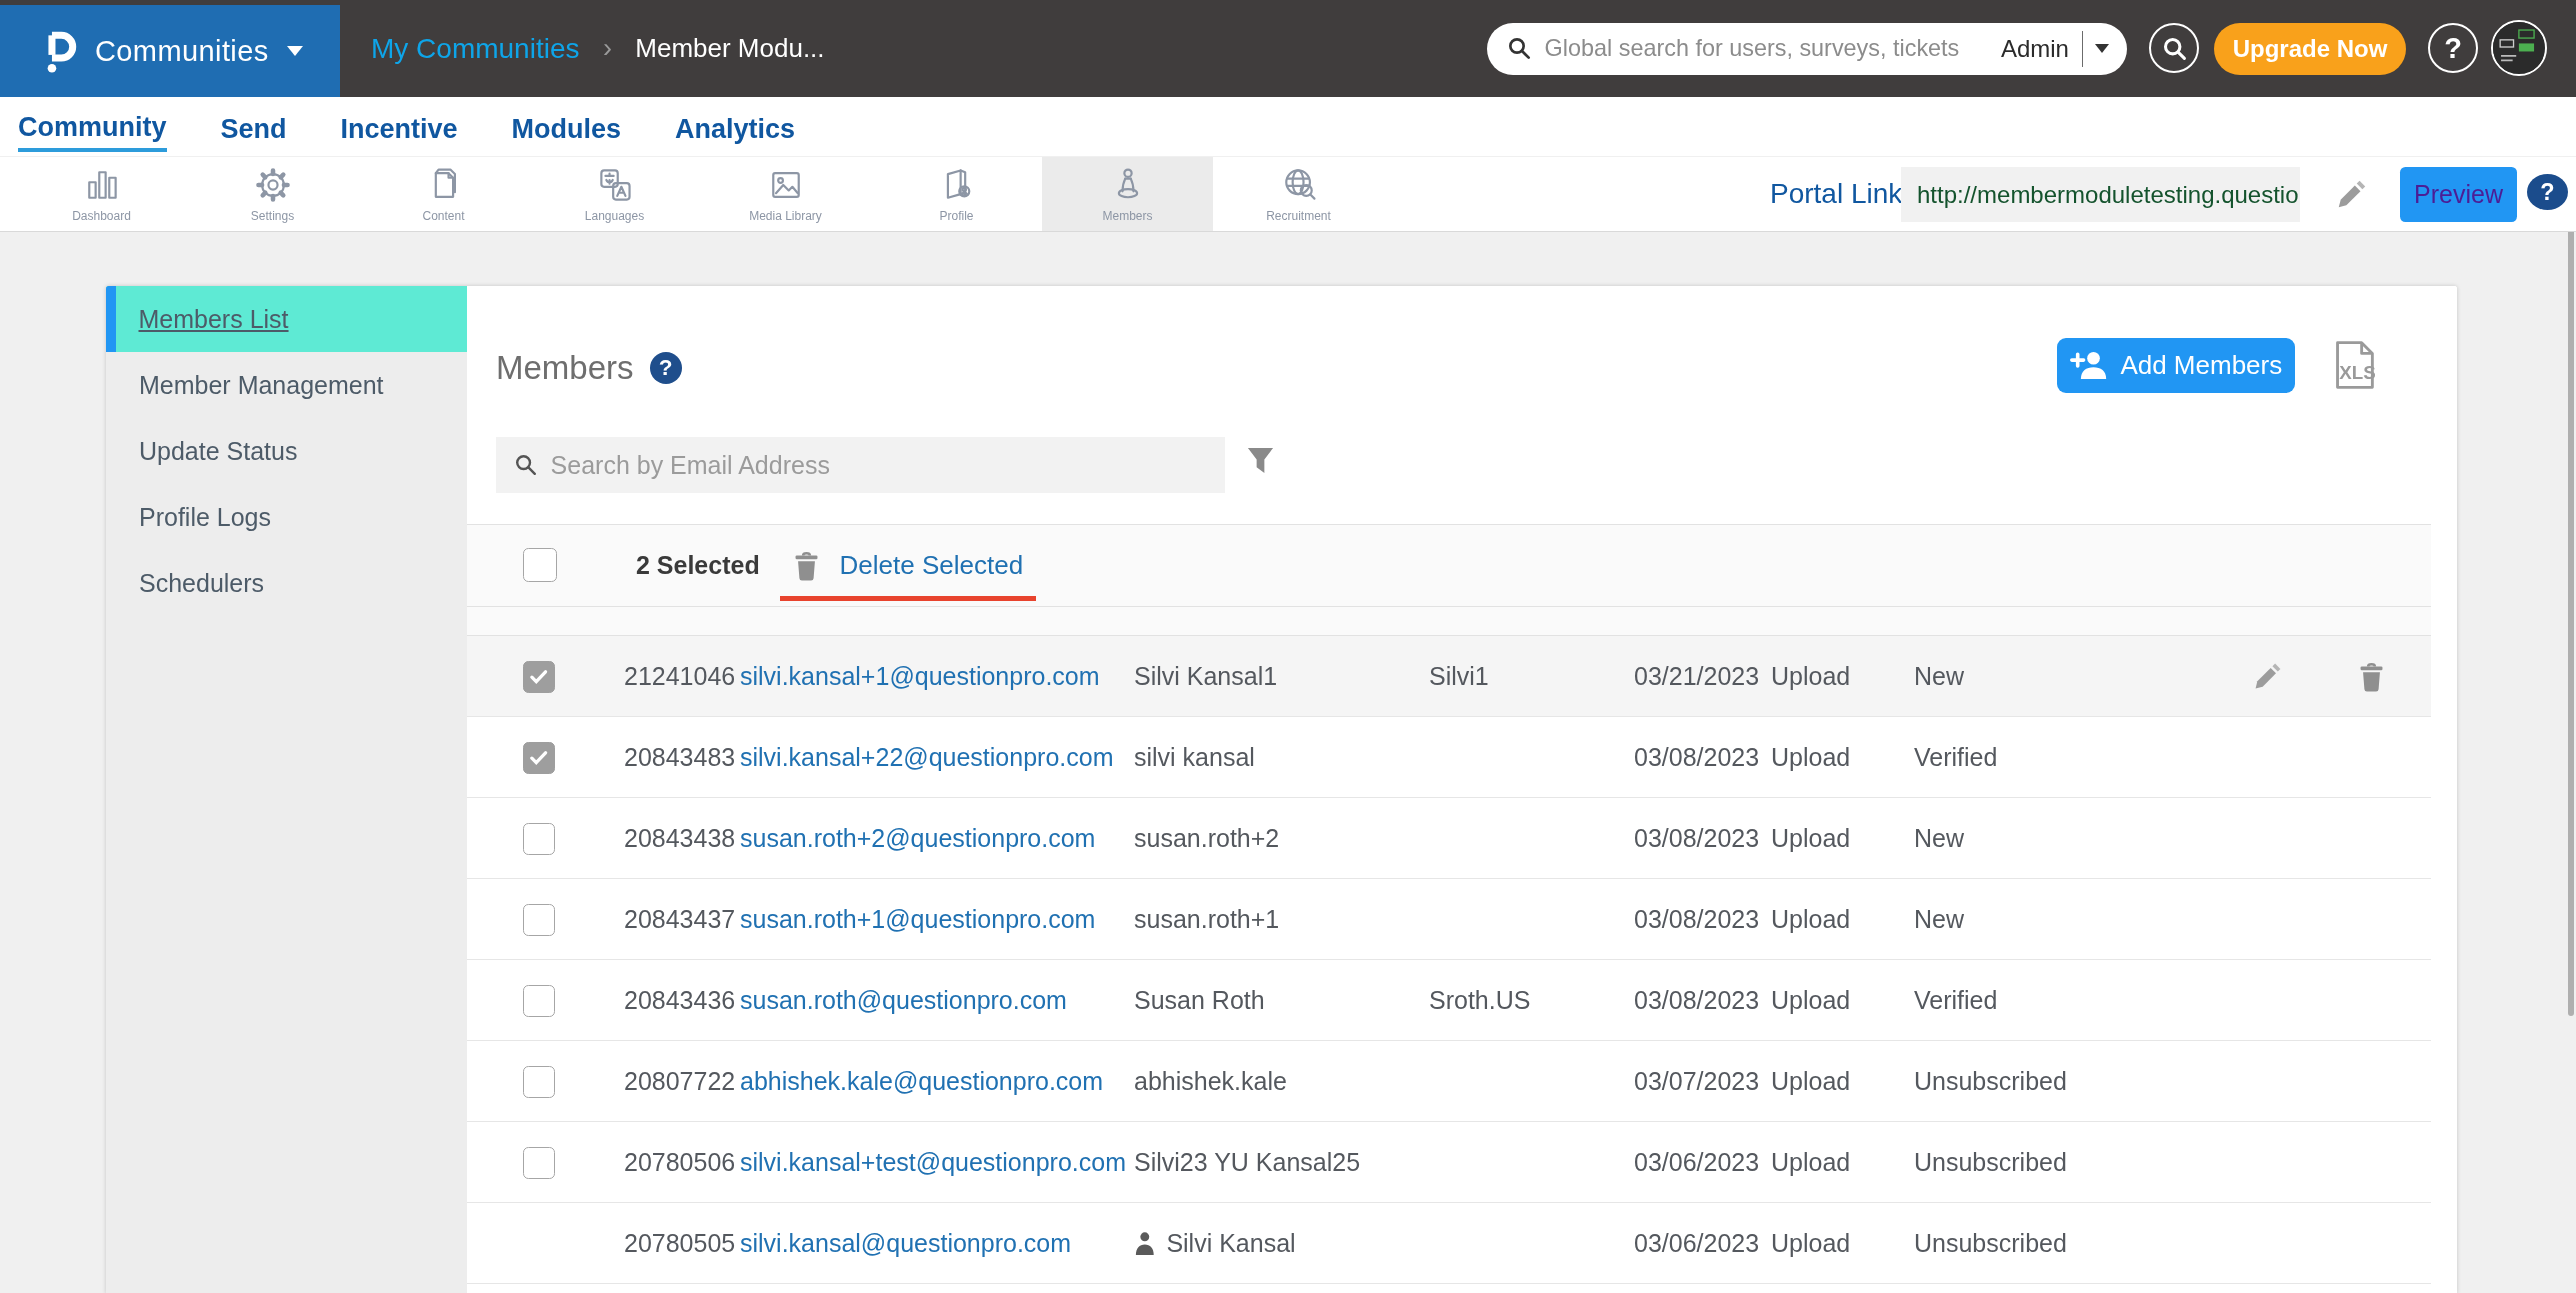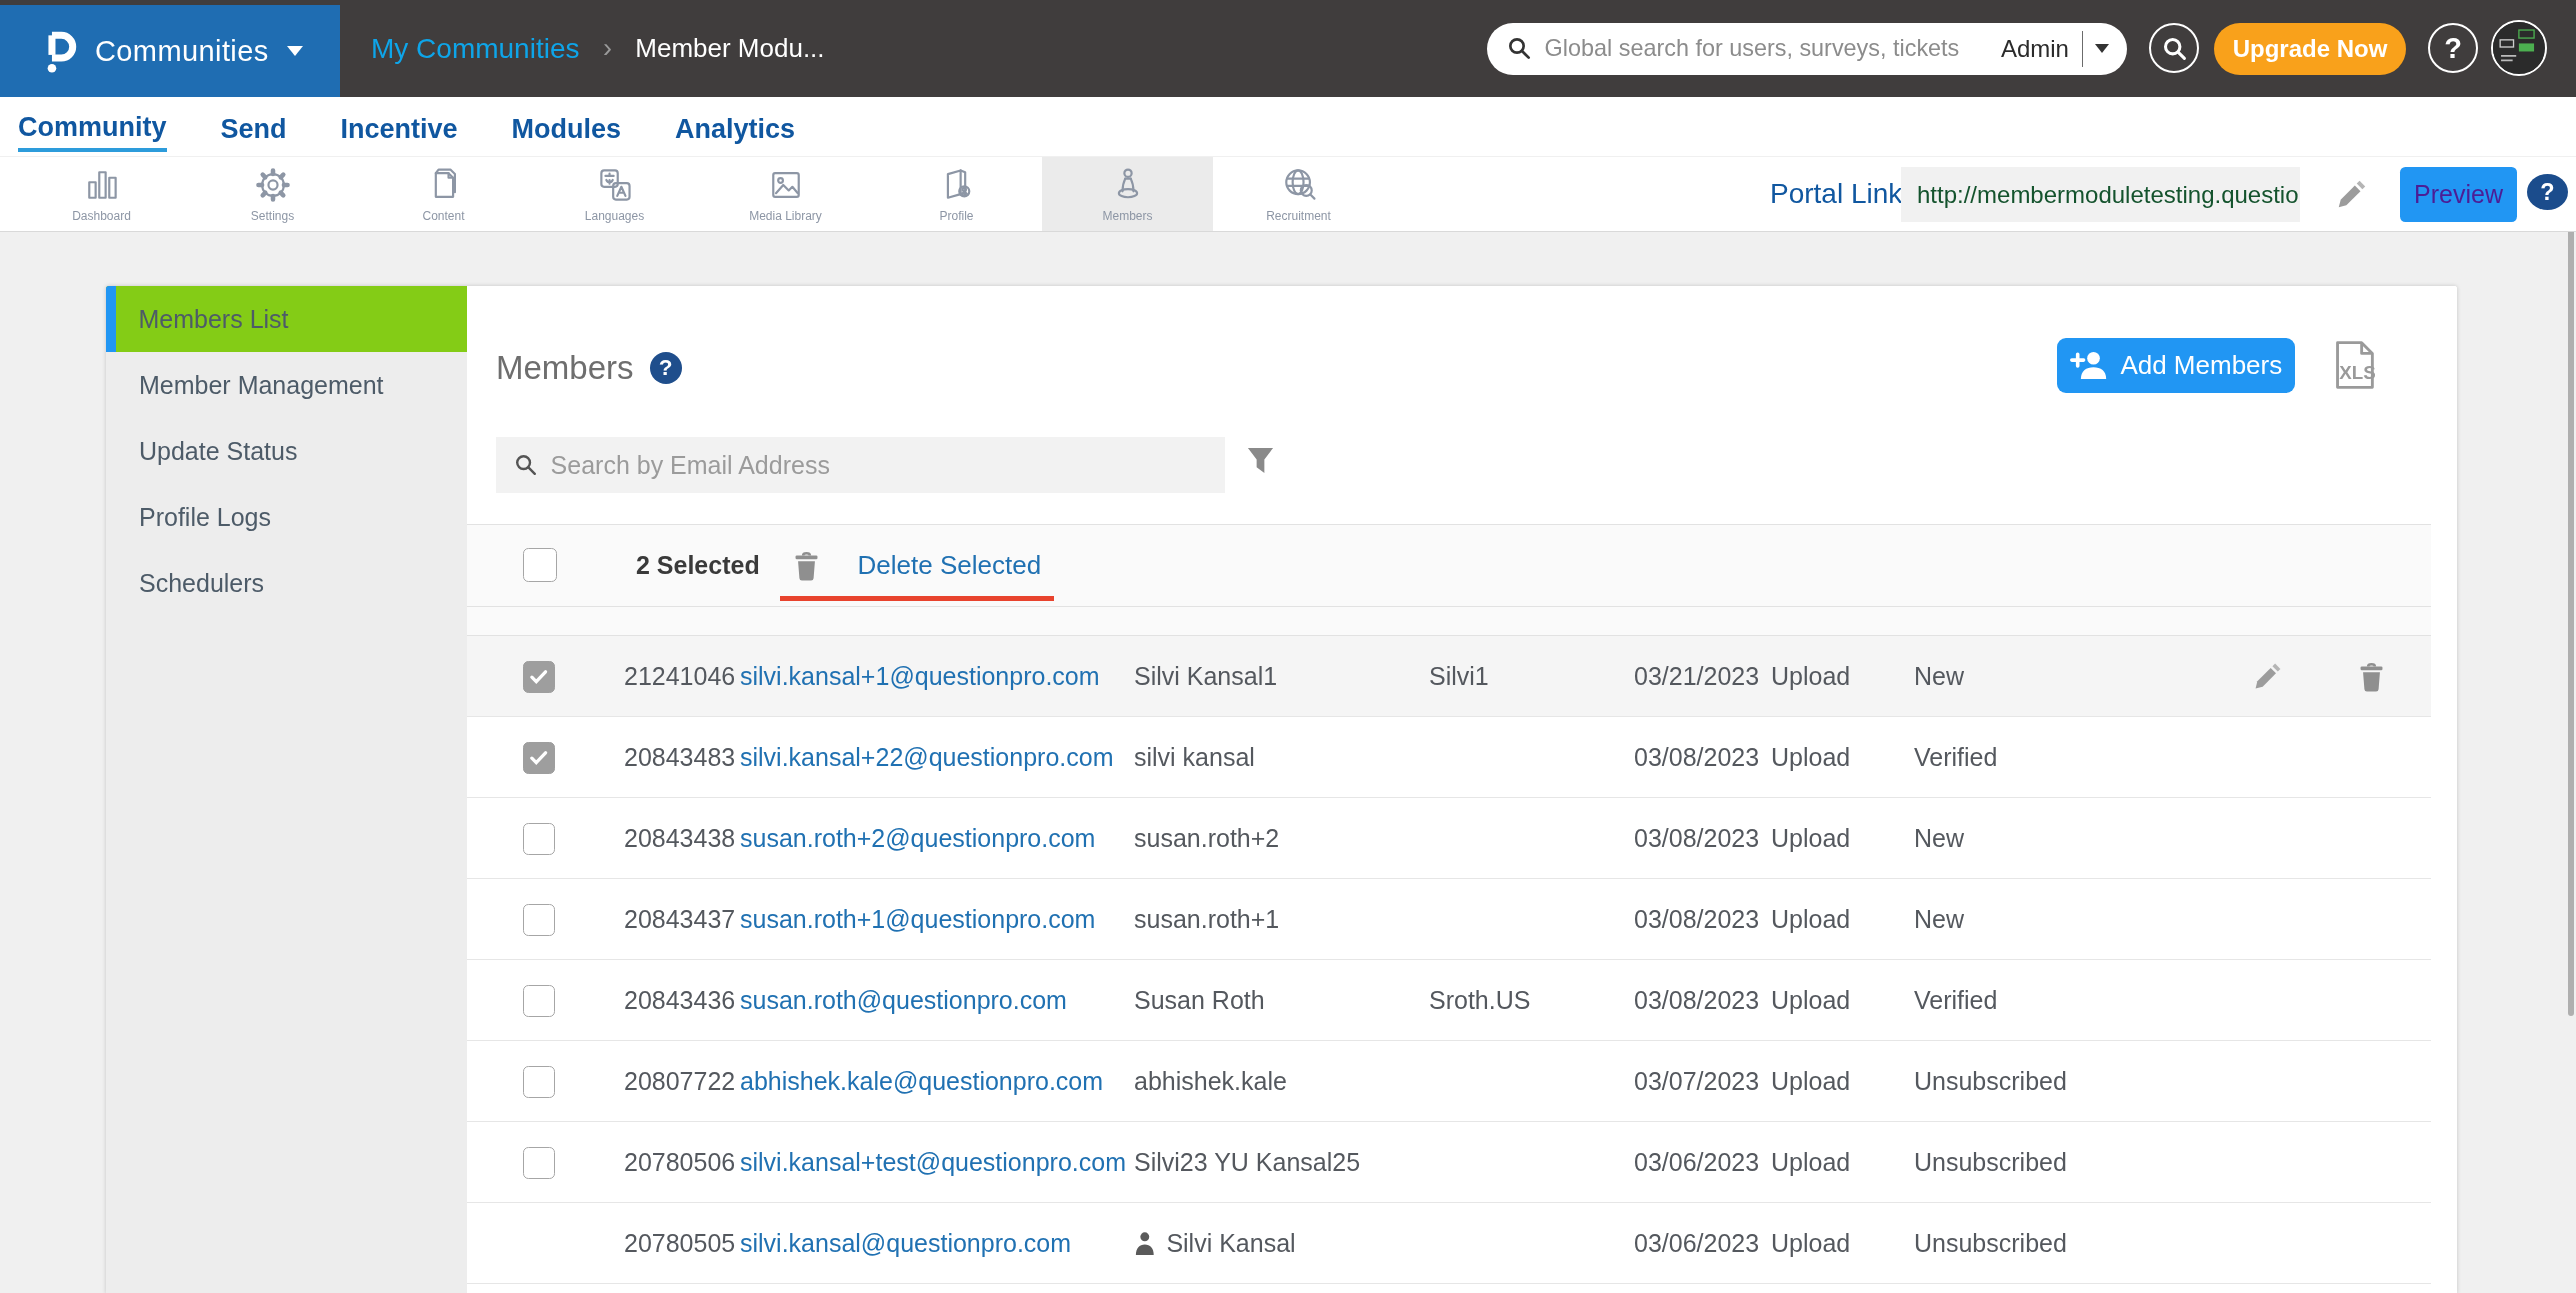--- a/index.html
+++ b/index.html
@@ -69,21 +69,21 @@
   .help-badge { position:absolute; left:2527px; top:17px; width:41px; height:36px; border-radius:50%;
     background:#1B4C8C; color:#fff; font-weight:bold; font-size:23.4px;
     display:flex; align-items:center; justify-content:center; cursor:pointer; }
 
   
   .card { position:absolute; left:106px; top:286px; width:2351px; height:1007px; background:#fff;
     box-shadow:0 0.9px 4.5px rgba(0,0,0,0.18); border-radius:2.7px 2.7px 0 0; display:flex; overflow:hidden; }
   .sidebar { width:361px; background:#EDEDED; flex:none; }
   .side-item { height:66px; display:flex; align-items:center; padding-left:33px; font-size:25px;
     color:#4D5B68; cursor:pointer; }
-  .side-item.active { background:#84cc16; border-left:10.8px solid #2196F3; padding-left:22.5px; }
+  .side-item.active { background:#5eead4; border-left:10.8px solid #2196F3; padding-left:22.5px;text-decoration:underline; }
 
   .main { flex:1; position:relative; background:#fff; }
   .page-title { position:absolute; left:29px; top:63px; font-size:33px; color:#6E6E6E;
     display:flex; align-items:center; gap:16px; }
   .q-badge { width:32px; height:32px; border-radius:50%; background:#1F4E8C; color:#fff; font-size:22.5px;
     font-weight:bold; display:flex; align-items:center; justify-content:center; cursor:pointer; }
   .add-btn { position:absolute; left:1590px; top:52px; width:238px; height:55px; background:#2196F3;
     border-radius:9px; color:#fff; font-size:26px; display:flex; align-items:center; justify-content:center;
     gap:12.6px; cursor:pointer; }
   .xls-btn { position:absolute; left:1864px; top:54px; cursor:pointer; }
@@ -97,21 +97,21 @@
 
   .sel-bar { position:absolute; left:0; top:238px; width:1964px; height:83px; background:#FAFAFA;
     border-top:0.9px solid #E2E2E2; border-bottom:0.9px solid #E2E2E2; }
   .sel-strip { position:absolute; left:0; top:321px; width:1964px; height:29px; background:#FAFAFA;
     border-bottom:0.9px solid #E2E2E2; }
   .sel-cb { position:absolute; left:56px; top:23.4px; width:34px; height:34px; border:1.8px solid #A6A6A6;
     border-radius:5.4px; background:#fff; cursor:pointer; }
   .sel-count { position:absolute; left:169px; top:0; height:100%; display:flex; align-items:center;
     font-weight:bold; font-size:25px; color:#3A3A3A; }
   .del-group { position:absolute; left:313px; top:0; height:100%; display:flex; align-items:center;
-    gap:38px; cursor:pointer; padding:0 12.6px; }
+    gap:20px; cursor:pointer; padding:0 12.6px; }
   .del-label { color:#2071B2; font-size:26px; }
   .del-group::after { content:""; position:absolute; left:0; right:0; bottom:5.4px; height:4.5px; background:#E8432D; }
 
   
   .rows { position:absolute; left:0; top:350px; width:1964px; }
   .member-row { position:relative; height:81px; border-bottom:0.9px solid #E6E6E6; font-size:25px;
     color:#54585E; background:#fff; }
   .member-row.hl { background:#F5F5F5; }
   .cell { position:absolute; top:0; height:100%; display:flex; align-items:center; white-space:nowrap; }
   .cb { position:absolute; left:56px; top:25px; width:31.5px; height:31.5px; border:1.8px solid #A6A6A6;

